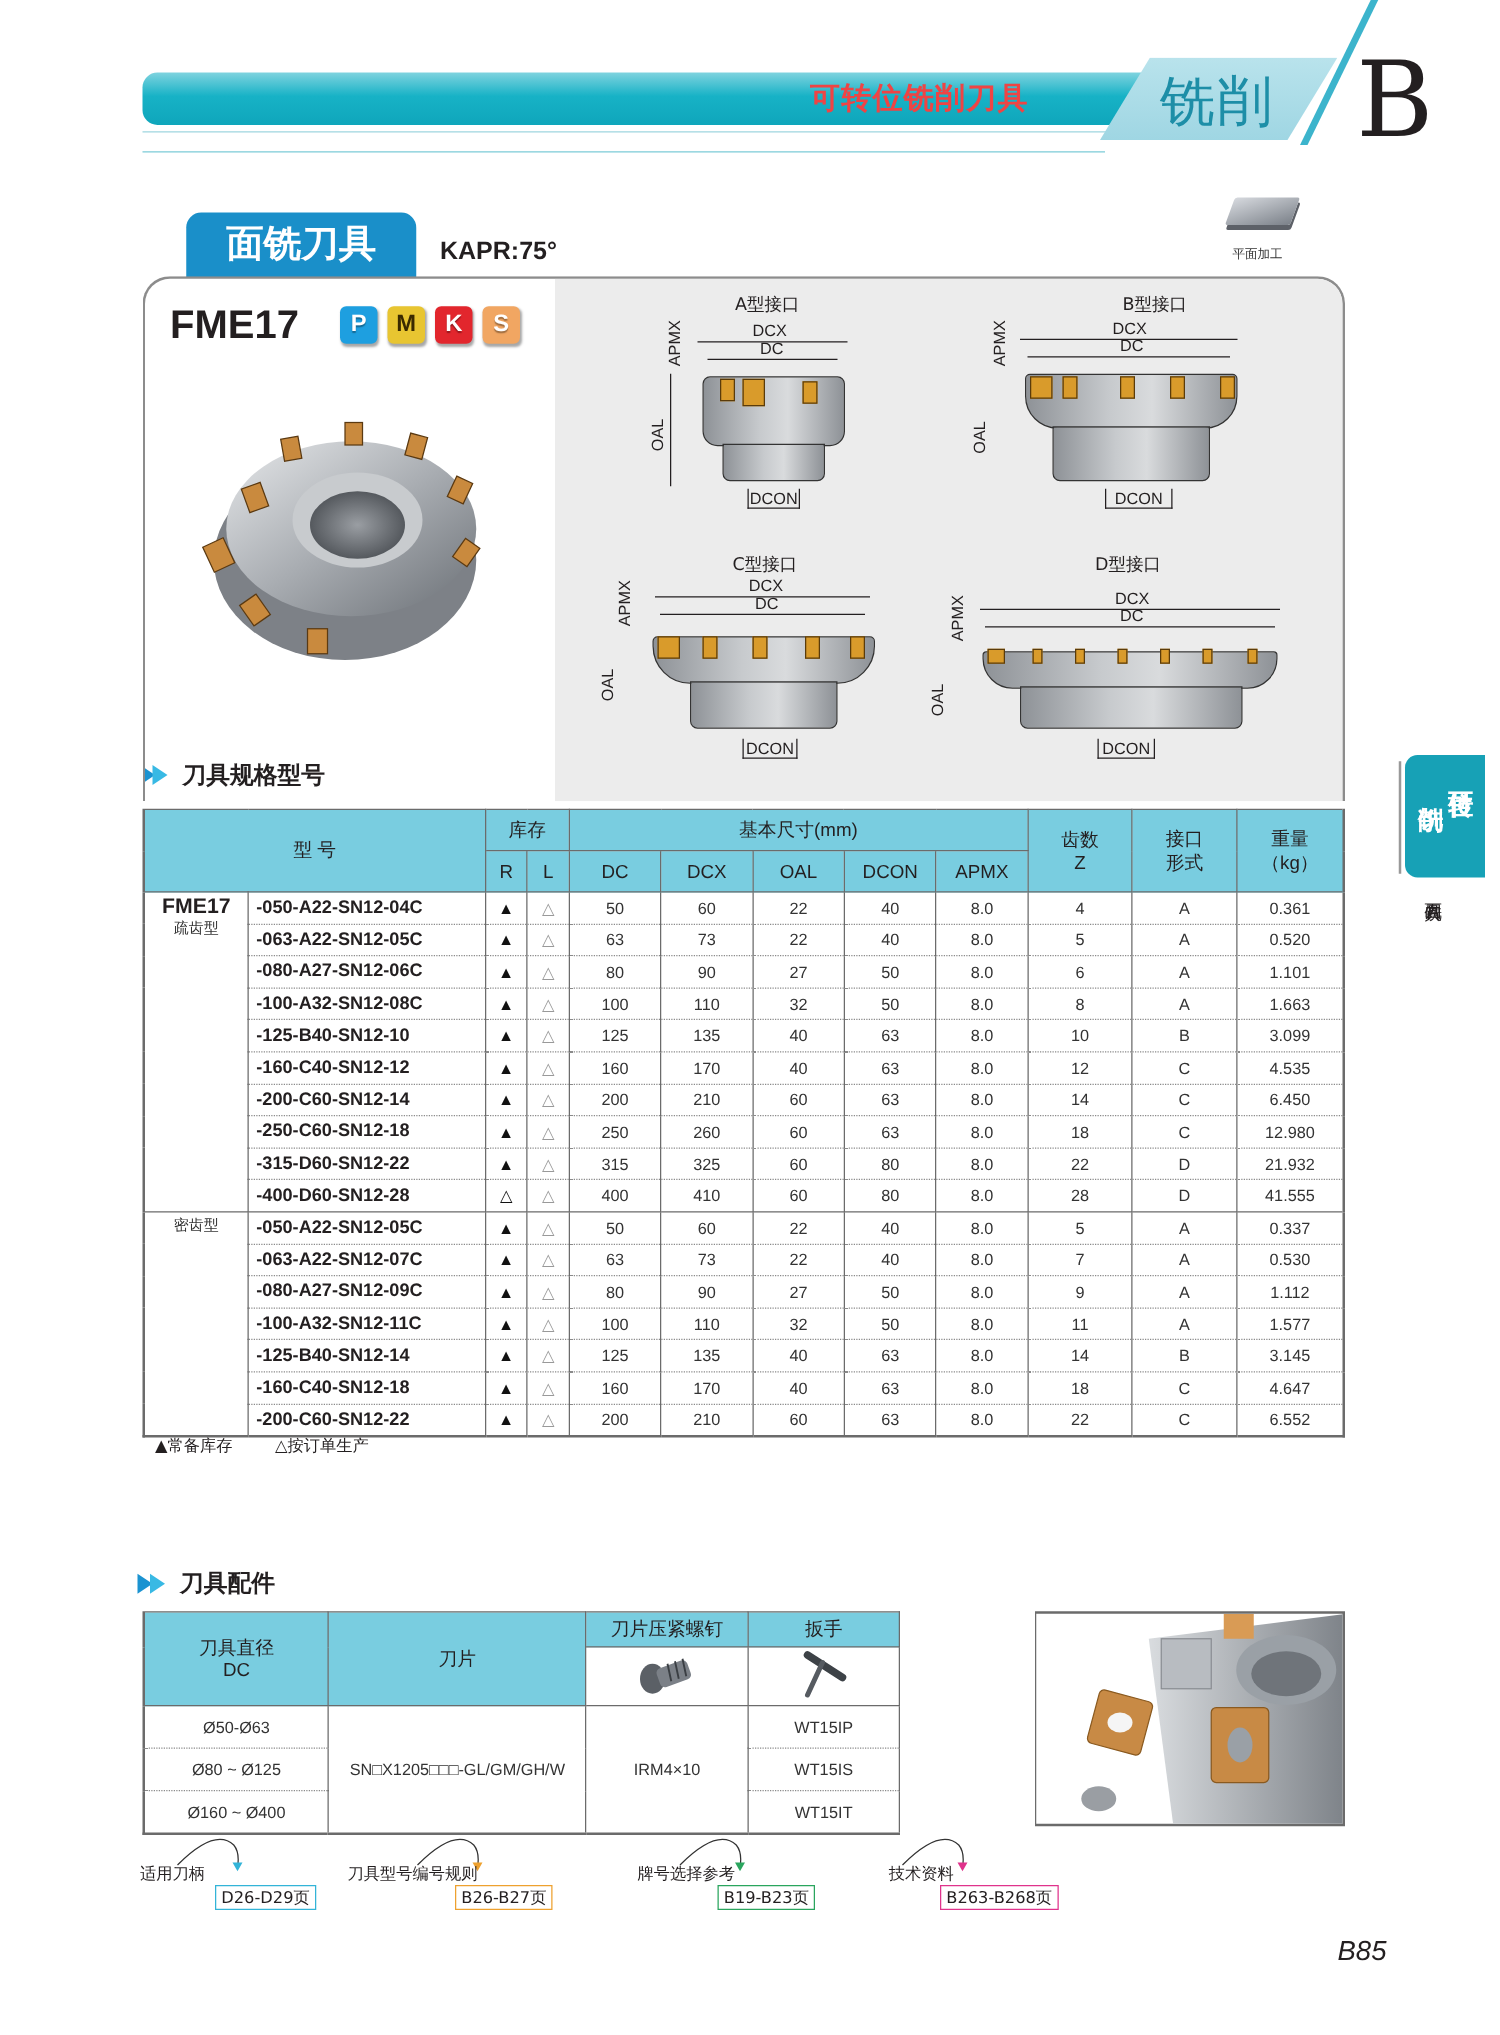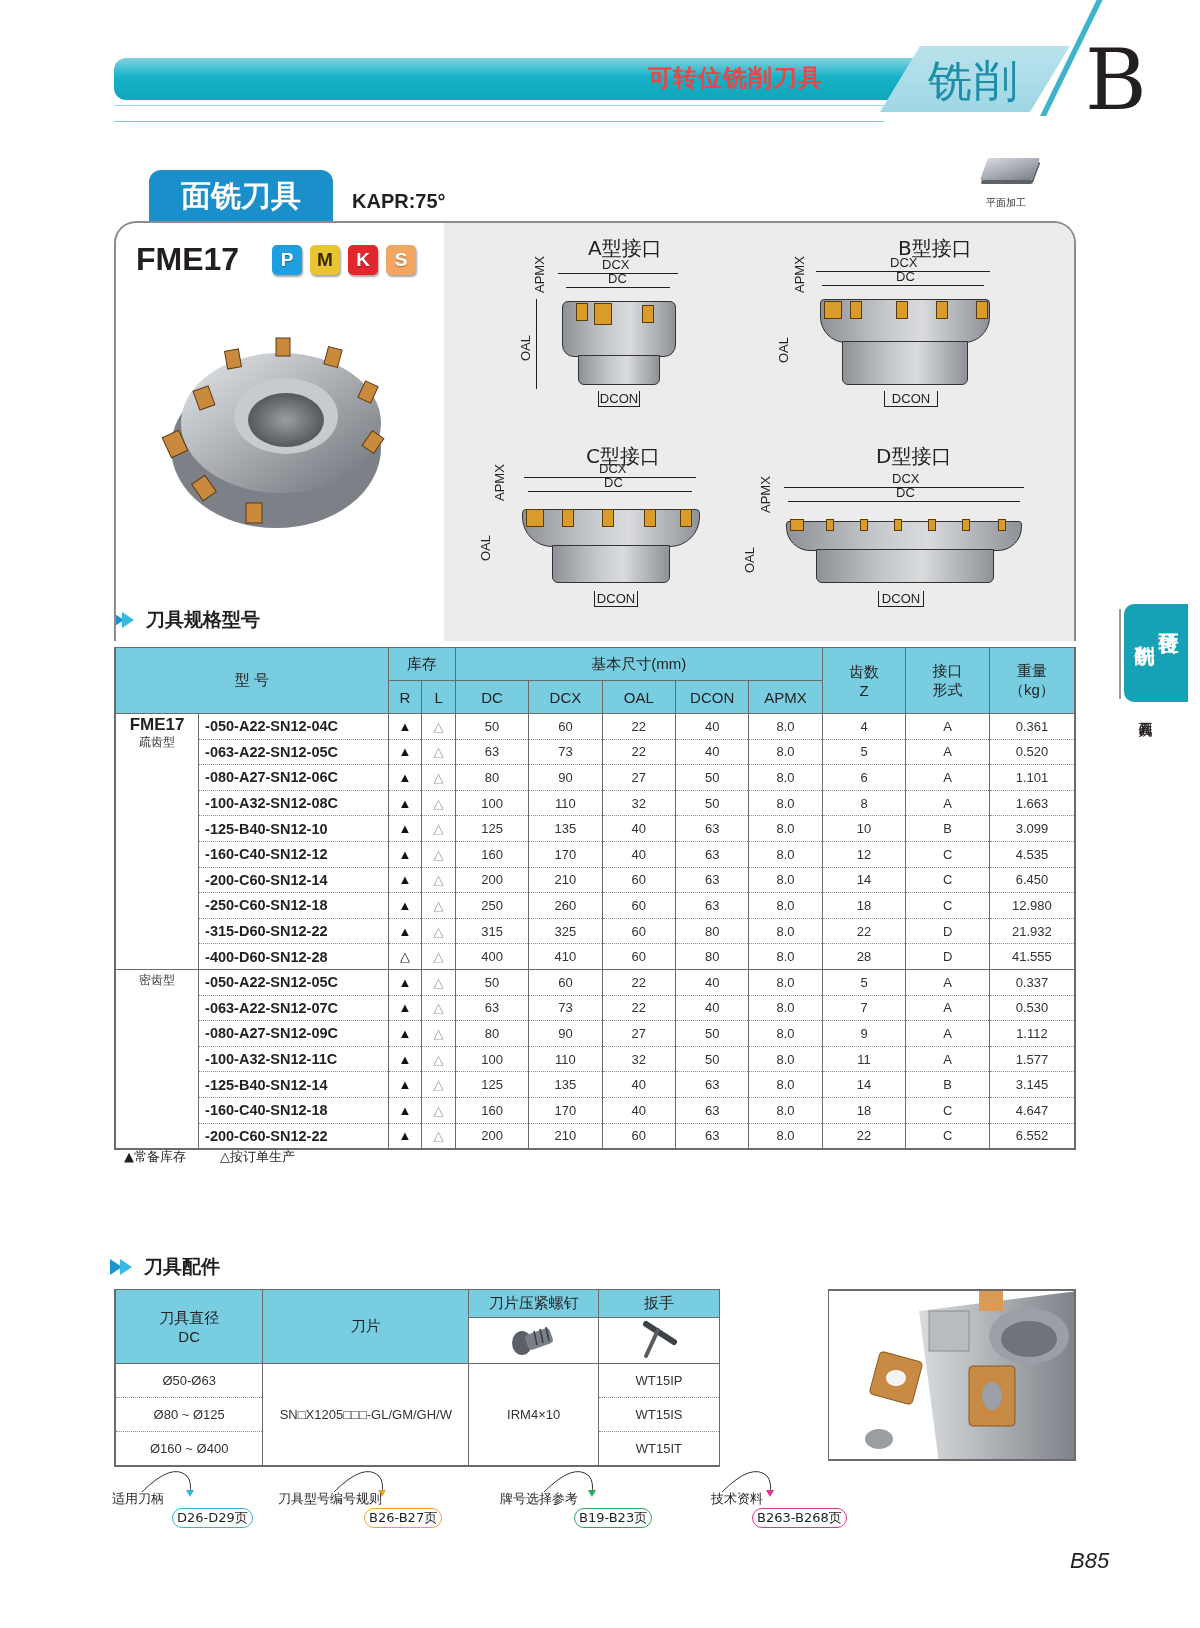--- a/index.html
+++ b/index.html
@@ -58,21 +58,21 @@
   .badges { position: absolute; left: 156px; top: 22px; display: flex; gap: 8px; }
   .badge {
     width: 30px; height: 30px; border-radius: 5px; color: #fff; font-weight: bold; font-size: 19px;
     font-family: "Liberation Sans", sans-serif; text-align: center; line-height: 30px;
     box-shadow: 1px 2px 2px rgba(0,0,0,.35); text-shadow: 0 1px 1px rgba(0,0,0,.35);
   }
 
   .cutter { position: absolute; left: 40px; top: 105px; width: 240px; height: 220px; }
 
   .diagram { position: absolute; }
-  .diag-title { position: absolute; font-size: 20px; color: #231f20; white-space: nowrap; }
+  .diag-title { position: absolute; font-size: 14px; color: #231f20; white-space: nowrap; }
   .dim { position: absolute; font-family: "Liberation Sans", sans-serif; font-size: 13px; color: #231f20; }
   .dim-v { position: absolute; font-family: "Liberation Sans", sans-serif; font-size: 13px; transform: rotate(-90deg); transform-origin: left top; }
   .dim-line { position: absolute; height: 1px; background: #231f20; }
   .dim-vline { position: absolute; width: 1px; background: #231f20; }
   .body-shape { position: absolute; background: linear-gradient(90deg, #8e9297, #c7cacd 40%, #d9dbdd 60%, #8e9297); border: 1.5px solid #333; }
   .insert { position: absolute; width: 12px; height: 18px; background: #d99b2b; border: 1px solid #5a3b0a; }
   .dcon-box { position: absolute; font-family: "Liberation Sans", sans-serif; font-size: 13px; border-left: 1px solid #231f20; border-right: 1px solid #231f20; text-align: center; border-bottom: 1px solid #231f20; }
 
   .section-head { position: absolute; display: flex; align-items: center; gap: 8px; }
   .section-head .chev { width: 26px; height: 20px; position: relative; }
@@ -113,21 +113,21 @@
   .side-tab {
     position: absolute; left: 1124px; top: 604px; width: 64px; height: 98px; border-radius: 10px 0 0 10px;
     background: #17a1b6; color: #fff; font-weight: bold; font-size: 20px;
   }
   .side-tab .col { position: absolute; writing-mode: vertical-rl; line-height: 22px; letter-spacing: 0; }
   .side-bracket { position: absolute; left: 1119px; top: 609px; width: 2px; height: 90px; background: #999; }
   .side-sub { position: absolute; left: 1138px; top: 712px; writing-mode: vertical-rl; font-size: 14px; color: #231f20; line-height: 16px; }
 
   
   .ref { position: absolute; font-size: 13px; color: #231f20; }
-  .ref .pg { position: absolute; white-space: nowrap; font-size: 13px; padding: 0 4px; border-radius: 10px; border: 1px solid; background: #fff; }
+  .ref .pg { position: absolute; white-space: nowrap; font-size: 13px; padding: 0 4px; border-radius: 0; border: 1px solid; background: #fff; }
   .page-no { position: absolute; left: 1070px; top: 1548px; font-family: "Liberation Sans", sans-serif; font-style: italic; font-size: 22px; color: #231f20; }
 </style>
 </head>
 <body>
 
 <div class="hdr-bar"></div>
 <div class="hdr-title">可转位铣削刀具</div>
 <div class="hdr-line1"></div>
 <div class="hdr-line2"></div>
 <div class="hdr-para"></div>
@@ -624,21 +624,21 @@
         <polygon points="54,22 62,22 58,29" fill="#eea12f"></polygon>
       </svg>
       <span style="position: absolute; left: 0px; top: 0px; white-space: nowrap;">刀具型号编号规则</span>
       <span class="pg" style="left: 86px; top: 18px; border-color: rgb(238, 161, 47);">B26-B27页</span>
     </div>
     <div class="ref" style="left: 496px; top: 1490px;">
       <svg width="90" height="30" style="position: absolute; left: 38px; top: -22px;">
         <path d="M10 24 Q40 -6 55 8 Q60 14 58 26" stroke="#333" fill="none" stroke-width="1"></path>
         <polygon points="54,22 62,22 58,29" fill="#2aa55e"></polygon>
       </svg>
-      <span style="position: absolute; left: 4px; top: 0px; white-space: nowrap;">牌号选择参考</span>
+      <span style="position: absolute; left: 14px; top: 0px; white-space: nowrap;">牌号选择参考</span>
       <span class="pg" style="left: 78px; top: 18px; border-color: rgb(42, 165, 94);">B19-B23页</span>
     </div>
     <div class="ref" style="left: 700px; top: 1490px;">
       <svg width="90" height="30" style="position: absolute; left: 12px; top: -22px;">
         <path d="M10 24 Q40 -6 55 8 Q60 14 58 26" stroke="#333" fill="none" stroke-width="1"></path>
         <polygon points="54,22 62,22 58,29" fill="#e0338c"></polygon>
       </svg>
       <span style="position: absolute; left: 11px; top: 0px; white-space: nowrap;">技术资料</span>
       <span class="pg" style="left: 52px; top: 18px; border-color: rgb(224, 51, 140);">B263-B268页</span>
     </div>

